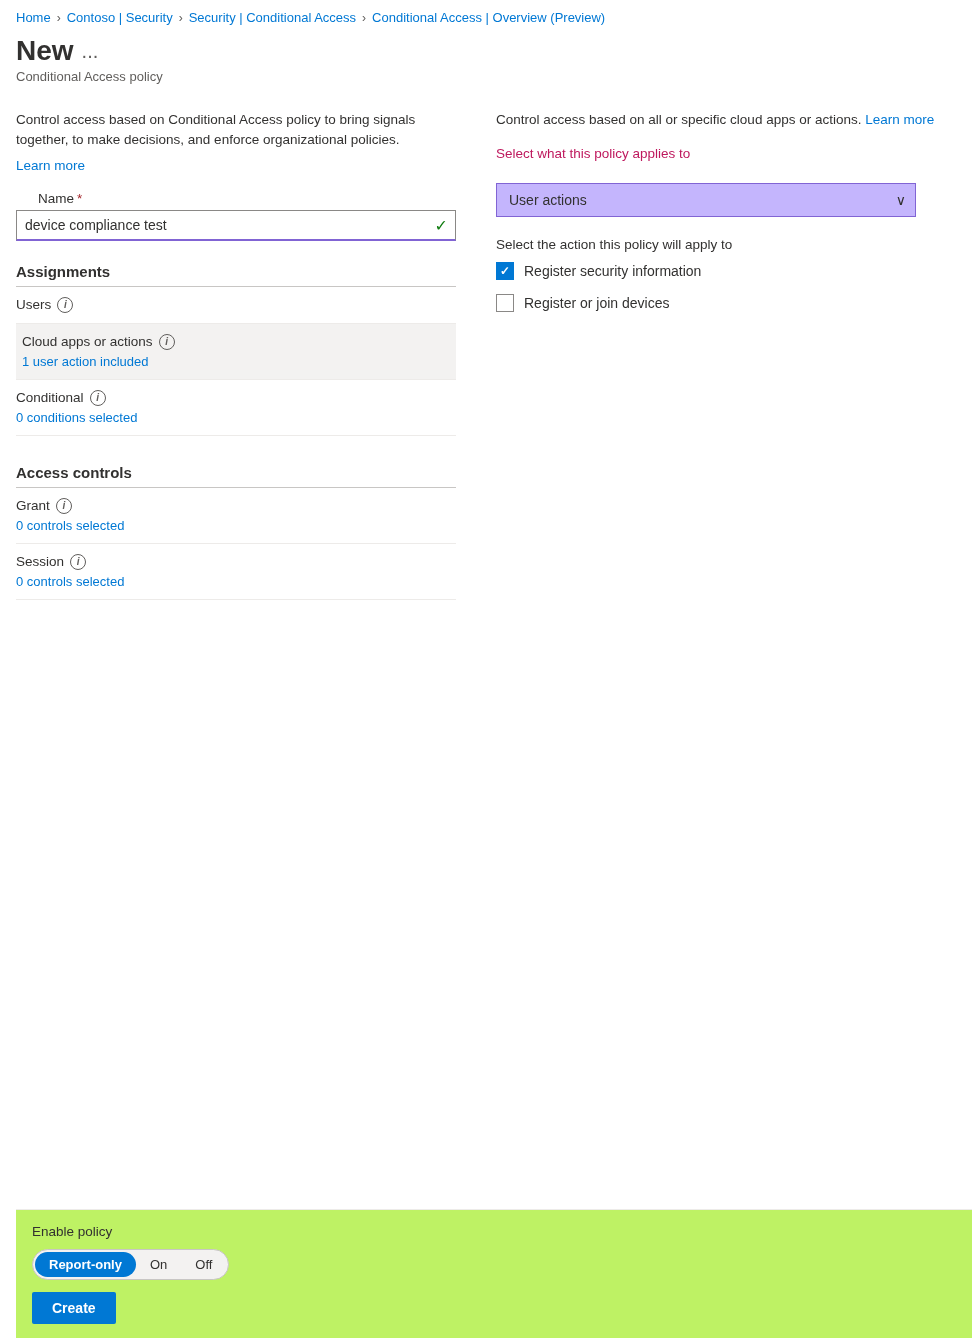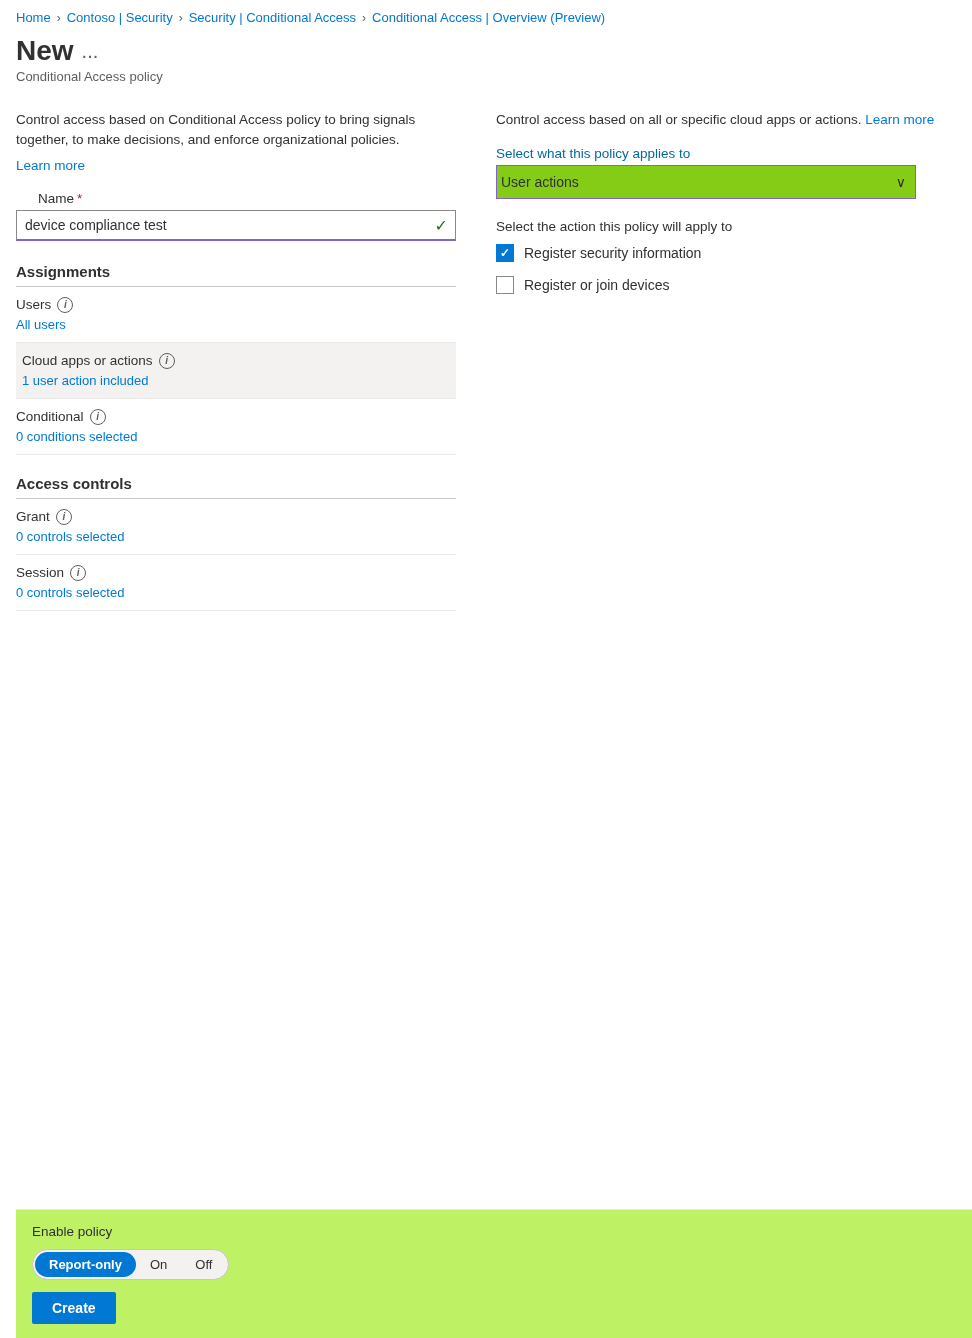--- a/index.html
+++ b/index.html
@@ -186,53 +186,53 @@
       flex-shrink: 0;
     }
 
     
     .conditions-section {
       margin-top: 0;
     }
 
     
     .access-controls-section .section-header {
-      margin-top: 20px;
+      margin-top: 28px;
     }
 
     
     .right-description {
       font-size: 13.5px;
       color: #323130;
       line-height: 1.5;
       margin-bottom: 4px;
     }
     .right-description .learn-more {
       display: inline;
     }
 
     .select-label {
       font-size: 13.5px;
       font-weight: 400;
-      margin: 16px 0 4px 0;
-      color: #0369a1;
+      margin: 16px 0 22px 0;
+      color: #be185d;
     }
 
     
     .dropdown-wrapper {
       position: relative;
       width: 420px;
     }
     .dropdown-select {
       width: 100%;
-      padding: 8px 36px 8px 4px;
+      padding: 8px 36px 8px 12px;
       border: 1.5px solid #8164d4;
       font-size: 14px;
       color: #323130;
-      background: #84cc16;
+      background: #c4b5fd;
       appearance: none;
       cursor: pointer;
       font-family: inherit;
       outline: none;
     }
     .dropdown-chevron {
       position: absolute;
       right: 10px;
       top: 50%;
       transform: translateY(-50%);
@@ -388,21 +388,20 @@
     <div class="section-header">
       <span class="section-title">Assignments</span>
     </div>
 
     
     <div class="assignment-item">
       <div class="assignment-item-header">
         <span>Users</span>
         <span class="info-icon">i</span>
       </div>
-      <div class="assignment-item-value">All users</div>
     </div>
 
     
     <div class="assignment-item active">
       <div class="assignment-item-header">
         <span>Cloud apps or actions</span>
         <span class="info-icon">i</span>
       </div>
       <div class="assignment-item-value">1 user action included</div>
     </div>

